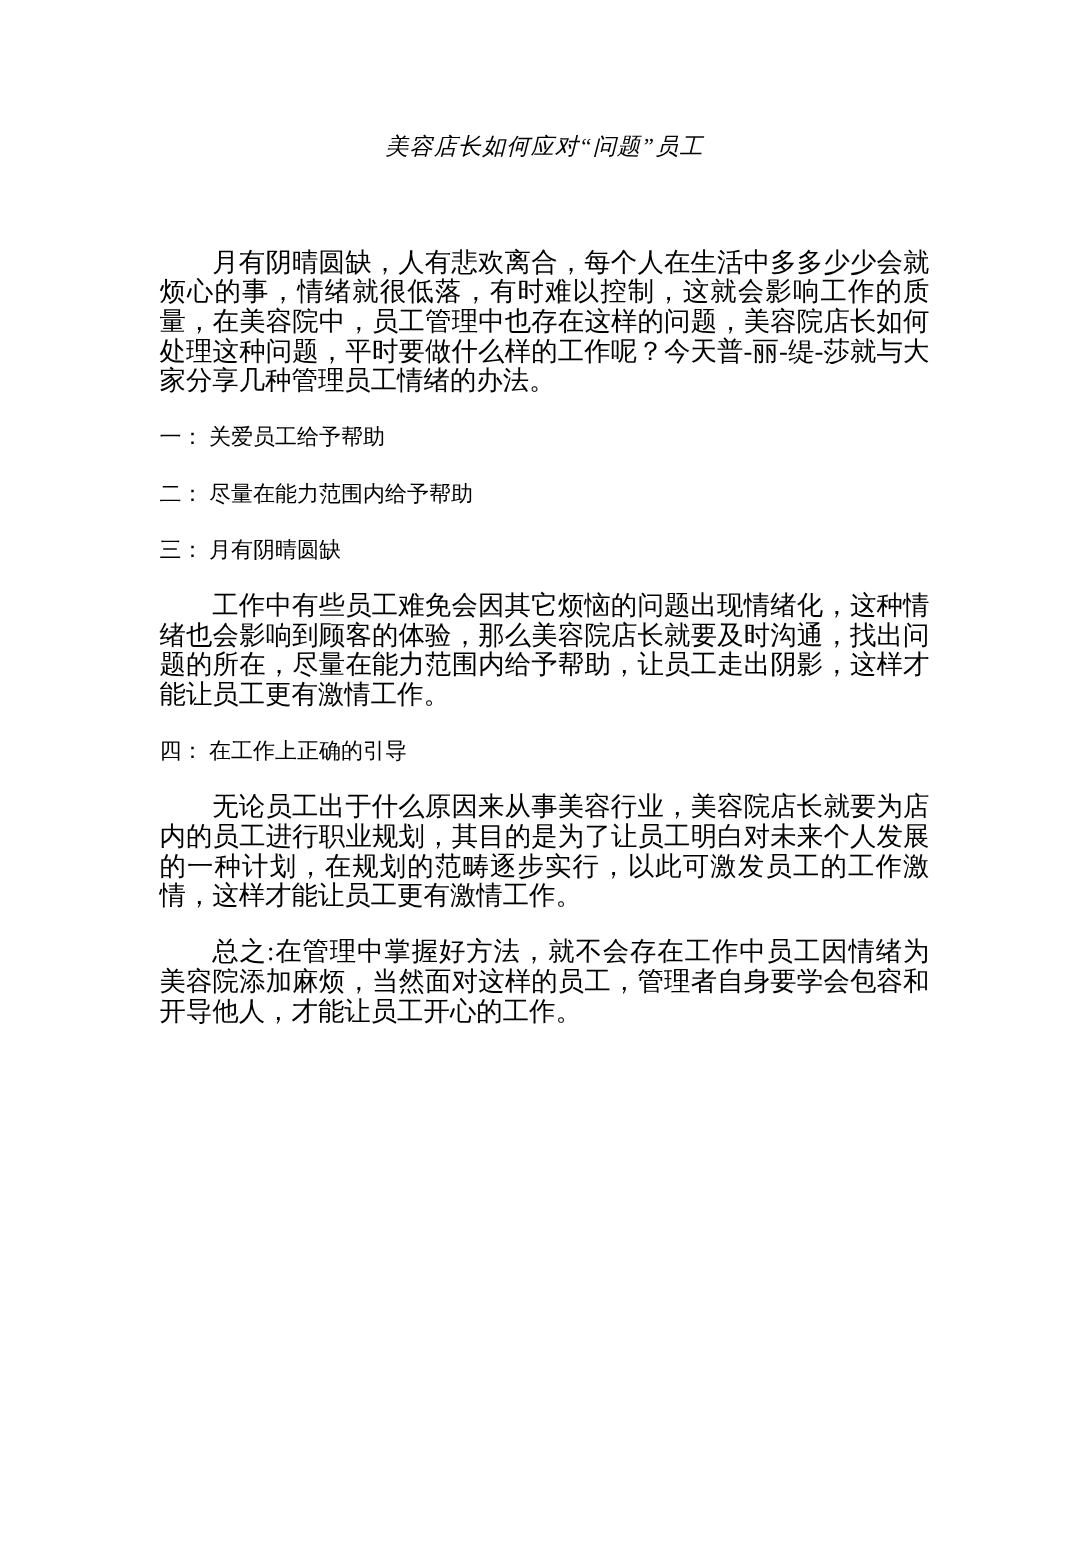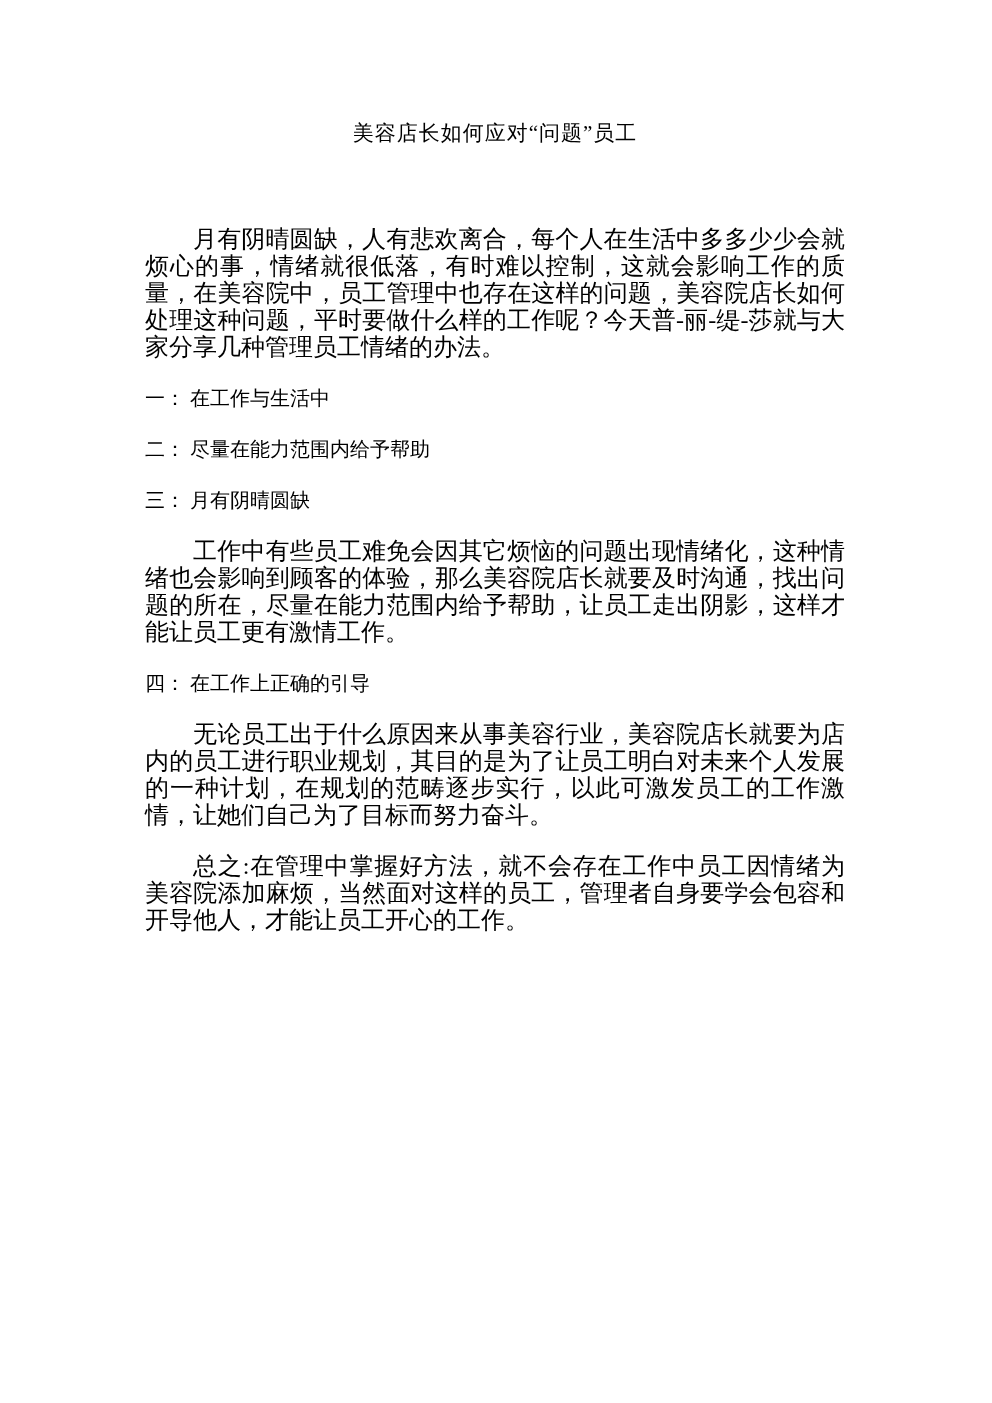--- a/index.html
+++ b/index.html
@@ -20,20 +20,21 @@
     box-sizing: border-box;
     padding: 118px 147px 0 145px; 
   }
   .doc-title {
     font-size: 21px;
     font-weight: normal;
     line-height: 30px;
     text-align: center;
     margin: 0 0 78px 0;
     letter-spacing: 1px;
+    font-style: italic;
   }
   .para {
     font-size: 24px;
     line-height: 27px;
     text-align: justify;
     text-indent: 2em;
     margin: 0 0 24px 0;
   }
   .heading {
     font-size: 20px;
@@ -45,30 +46,30 @@
 </head>
 <body>
 
 <div class="page">
   <div class="content">
 
     <h1 class="doc-title">美容店长如何应对“问题”员工</h1>
 
     <p class="para">月有阴晴圆缺，人有悲欢离合，每个人在生活中多多少少会就烦心的事，情绪就很低落，有时难以控制，这就会影响工作的质量，在美容院中，员工管理中也存在这样的问题，美容院店长如何处理这种问题，平时要做什么样的工作呢？今天普-丽-缇-莎就与大家分享几种管理员工情绪的办法。</p>
 
-    <p class="heading">一： 在工作与生活中</p>
+    <p class="heading">一： 关爱员工给予帮助</p>
 
 
     <p class="heading">二： 尽量在能力范围内给予帮助</p>
 
 
     <p class="heading">三： 月有阴晴圆缺</p>
 
     <p class="para">工作中有些员工难免会因其它烦恼的问题出现情绪化，这种情绪也会影响到顾客的体验，那么美容院店长就要及时沟通，找出问题的所在，尽量在能力范围内给予帮助，让员工走出阴影，这样才能让员工更有激情工作。</p>
 
     <p class="heading">四： 在工作上正确的引导</p>
 
-    <p class="para">无论员工出于什么原因来从事美容行业，美容院店长就要为店内的员工进行职业规划，其目的是为了让员工明白对未来个人发展的一种计划，在规划的范畴逐步实行，以此可激发员工的工作激情，让她们自己为了目标而努力奋斗。</p>
+    <p class="para">无论员工出于什么原因来从事美容行业，美容院店长就要为店内的员工进行职业规划，其目的是为了让员工明白对未来个人发展的一种计划，在规划的范畴逐步实行，以此可激发员工的工作激情，这样才能让员工更有激情工作。</p>
 
     <p class="para">总之:在管理中掌握好方法，就不会存在工作中员工因情绪为美容院添加麻烦，当然面对这样的员工，管理者自身要学会包容和开导他人，才能让员工开心的工作。</p>
 
   </div>
 </div>
 
 </body></html>

